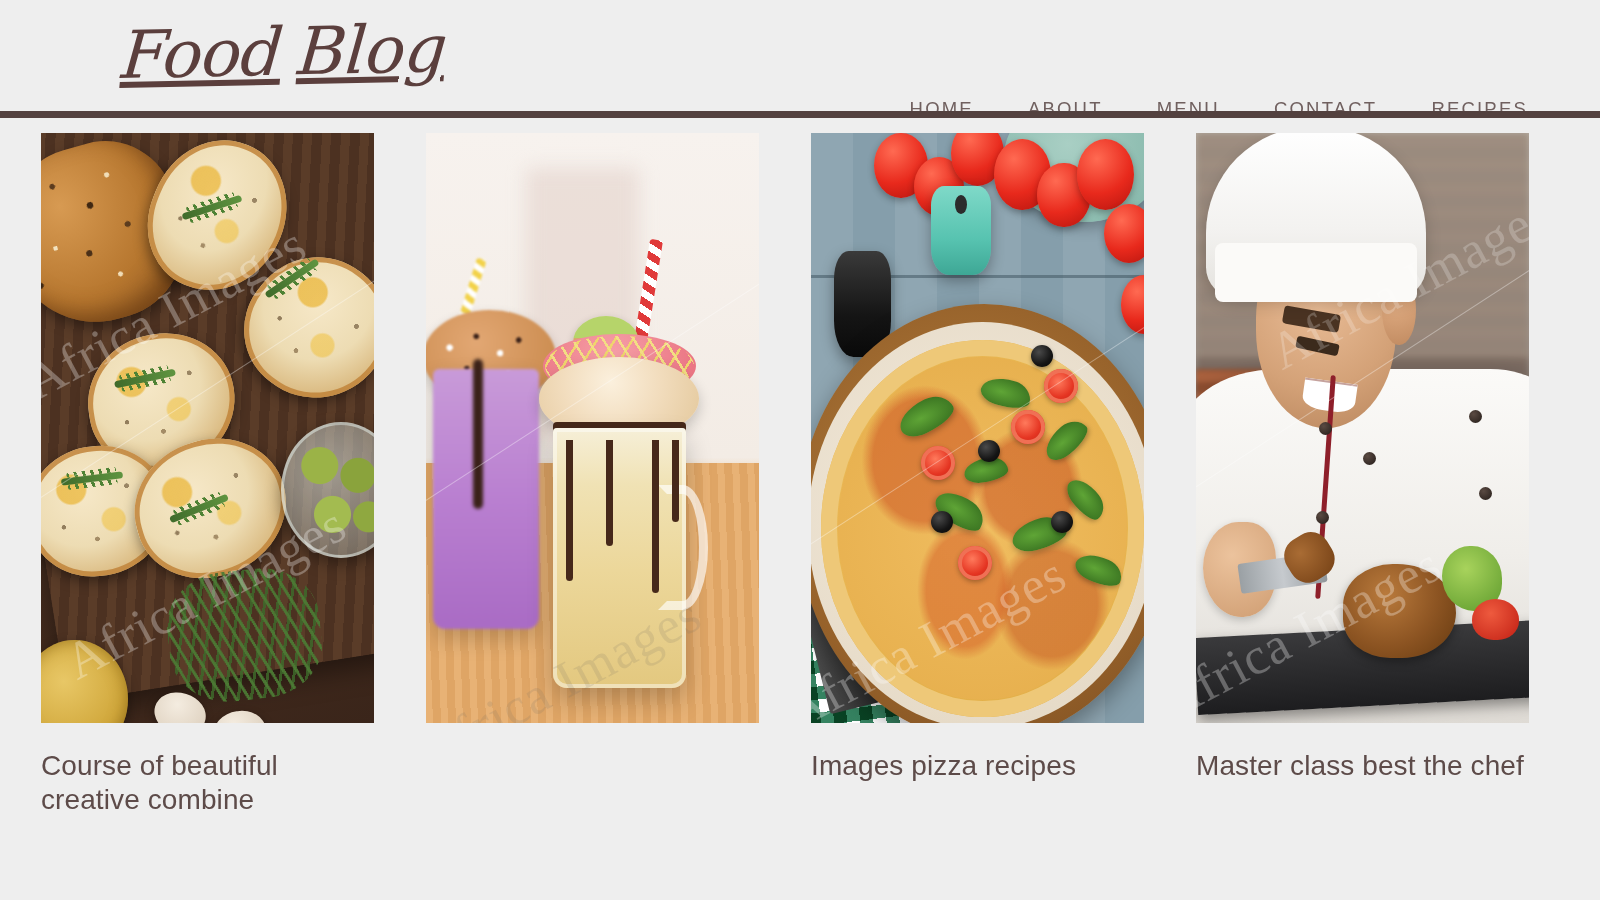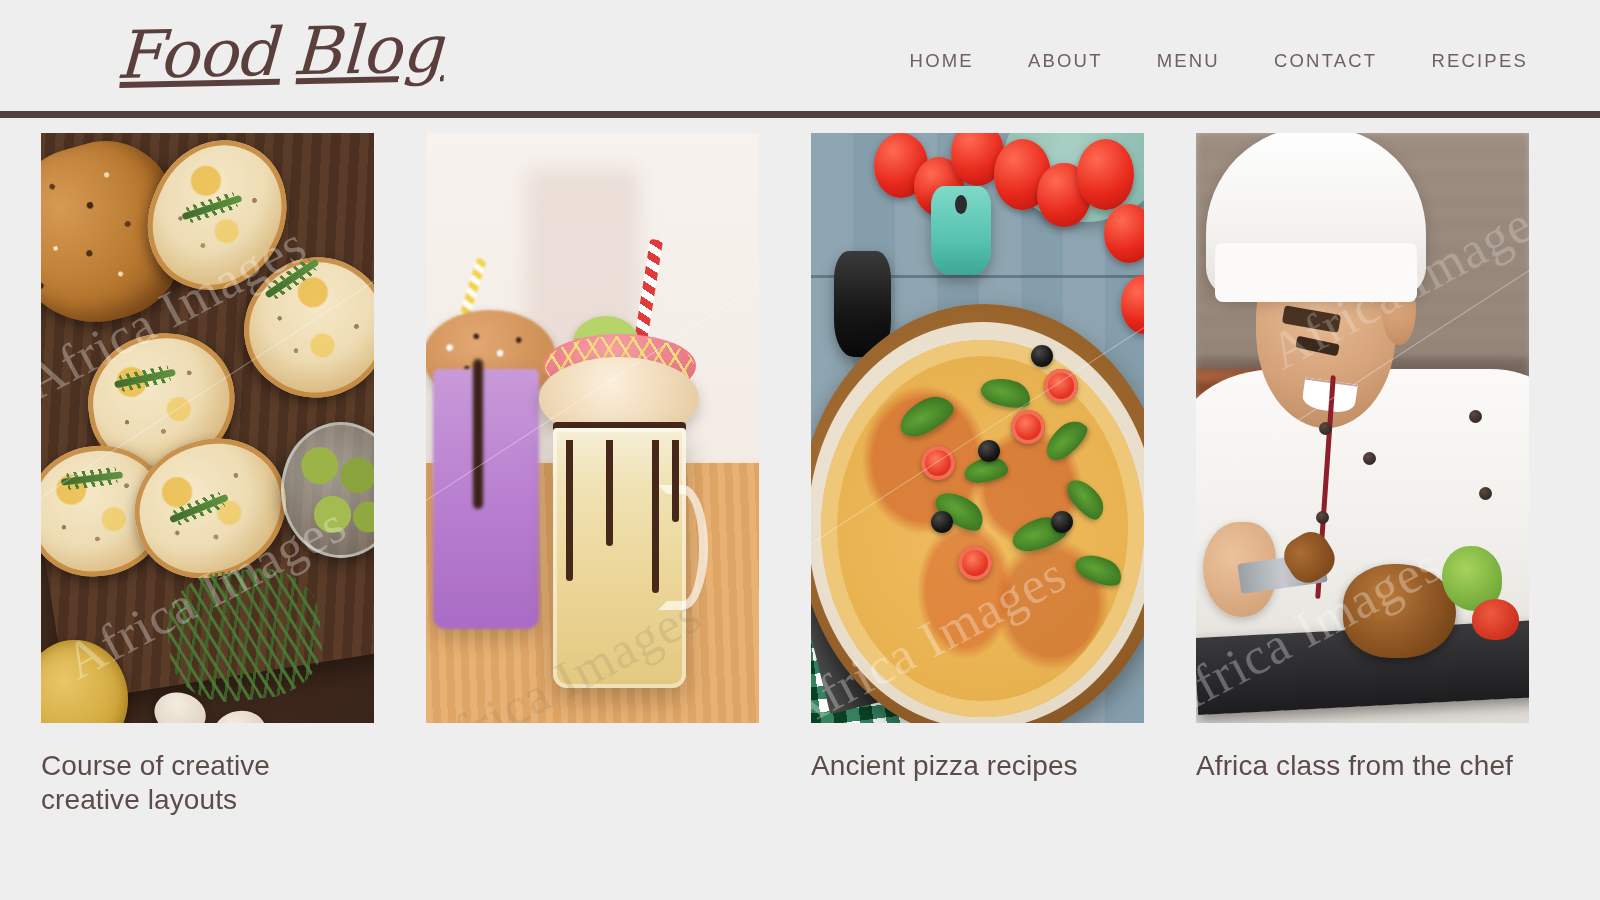--- a/index.html
+++ b/index.html
@@ -55,20 +55,21 @@
     display: block;
     font-size: 18.5px;
     letter-spacing: 2.2px;
     color: #70605f;
     text-transform: uppercase;
     text-decoration: none;
     padding: 0 27px;
     line-height: 26px;
     white-space: nowrap;
     cursor: pointer;
+    margin-top: 48px;
   }
   .nav-link:last-child { padding-right: 0; }
 
   .header-rule {
     position: absolute;
     left: 0;
     top: 111px;
     width: 1600px;
     height: 7px;
     background: #53413f;
@@ -591,21 +592,21 @@
         <div class="oil"></div>
         <div class="garlic g1"></div>
         <div class="garlic g2"></div>
       </div>
       <div class="watermark">
         <div class="wm-text" style="left:-30px; top:150px;">Africa Images</div>
         <div class="wm-text" style="left:10px; top:430px;">Africa Images</div>
         <div class="wm-line" style="left:-120px; top:260px;"></div>
       </div>
     </div>
-    <h2 class="card-title">Course of creative creative layouts</h2>
+    <h2 class="card-title">Course of beautiful creative combine</h2>
   </article>
 
   <article class="card">
     <div class="card-photo">
       <div class="scene p2">
         <div class="wall-shape"></div>
         <div class="table"></div>
         <div class="straw-back"></div>
         <div class="donut-back"></div>
         <div class="jar-back"></div>
@@ -668,21 +669,21 @@
         <div class="olive o1"></div>
         <div class="olive o2"></div>
         <div class="olive o3"></div>
         <div class="olive o4"></div>
       </div>
       <div class="watermark">
         <div class="wm-text" style="left:-40px; top:480px;">Africa Images</div>
         <div class="wm-line" style="left:-110px; top:300px;"></div>
       </div>
     </div>
-    <h2 class="card-title">Ancient pizza recipes</h2>
+    <h2 class="card-title">Images pizza recipes</h2>
   </article>
 
   <article class="card">
     <div class="card-photo">
       <div class="scene p4">
         <div class="kitchen-bg"></div>
         <div class="brick"></div>
         <div class="jacket"></div>
         <div class="face"></div>
         <div class="ear"></div>
@@ -703,16 +704,16 @@
         <div class="hand"></div>
         <div class="tongs"></div>
         <div class="meat-piece"></div>
       </div>
       <div class="watermark">
         <div class="wm-text" style="left:-50px; top:470px;">Africa Images</div>
         <div class="wm-text" style="left:60px; top:120px; color:rgba(255,255,255,.22);">Africa Images</div>
         <div class="wm-line" style="left:-90px; top:230px;"></div>
       </div>
     </div>
-    <h2 class="card-title">Africa class from the chef</h2>
+    <h2 class="card-title">Master class best the chef</h2>
   </article>
 
 </main>
 
 </body></html>

